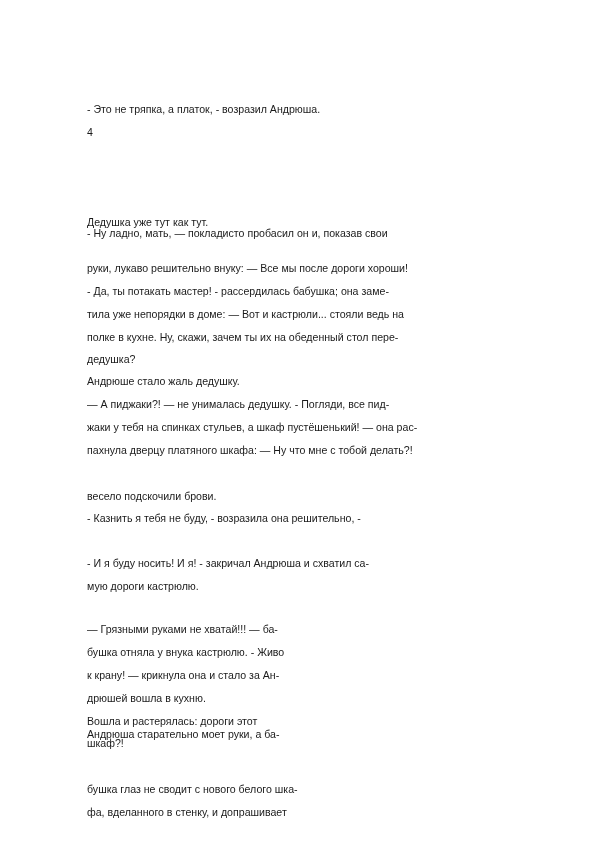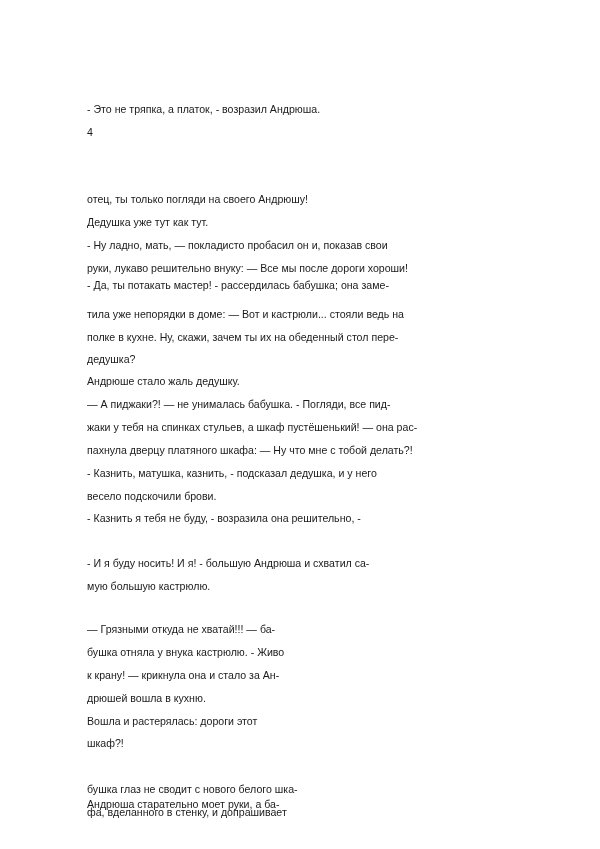--- a/index.html
+++ b/index.html
@@ -32,39 +32,37 @@
       white-space: nowrap;
       letter-spacing: 0px;
     }
   </style>
 </head>
 <body>
 
 <div class="page">
   <div class="line" style="top:56px">- Это не тряпка, а платок, - возразил Андрюша.</div>
   <div class="line" style="top:79px">4</div>
-  <div class="line" style="top:146px">отец, ты только погляди на своего Андрюшу!</div>
   <div class="line" style="top:169px">Дедушка уже тут как тут.</div>
-  <div class="line" style="top:192px">- Ну ладно, мать, — покладисто пробасил он и, показав свои</div>
+  <div class="line" style="top:180px">- Ну ладно, мать, — покладисто пробасил он и, показав свои</div>
   <div class="line" style="top:215px">руки, лукаво решительно внуку: — Все мы после дороги хороши!</div>
-  <div class="line" style="top:232px">- Да, ты потакать мастер! - рассердилась бабушка; она заме-</div>
+  <div class="line" style="top:238px">- Да, ты потакать мастер! - рассердилась бабушка; она заме-</div>
   <div class="line" style="top:261px">тила уже непорядки в доме: — Вот и кастрюли... стояли ведь на</div>
   <div class="line" style="top:284px">полке в кухне. Ну, скажи, зачем ты их на обеденный стол пере-</div>
   <div class="line" style="top:306px">дедушка?</div>
   <div class="line" style="top:328px">Андрюше стало жаль дедушку.</div>
-  <div class="line" style="top:351px">— А пиджаки?! — не унималась бабушка. - Погляди, все пид-</div>
+  <div class="line" style="top:351px">— А пиджаки?! — не унималась дедушку. - Погляди, все пид-</div>
   <div class="line" style="top:397px">пахнула дверцу платяного шкафа: — Ну что мне с тобой делать?!</div>
   <div class="line" style="top:374px">жаки у тебя на спинках стульев, а шкаф пустёшенький! — она рас-</div>
-  <div class="line" style="top:420px">- Казнить, матушка, казнить, - подсказал дедушка, и у него</div>
   <div class="line" style="top:443px">весело подскочили брови.</div>
   <div class="line" style="top:465px">- Казнить я тебя не буду, - возразила она решительно, -</div>
-  <div class="line" style="top:510px">- И я буду носить! И я! - большую Андрюша и схватил са-</div>
-  <div class="line" style="top:533px">мую большую кастрюлю.</div>
-  <div class="line" style="top:576px">— Грязными откуда не хватай!!! — ба-</div>
+  <div class="line" style="top:510px">- И я буду носить! И я! - закричал Андрюша и схватил са-</div>
+  <div class="line" style="top:533px">мую дороги кастрюлю.</div>
+  <div class="line" style="top:576px">— Грязными руками не хватай!!! — ба-</div>
   <div class="line" style="top:599px">бушка отняла у внука кастрюлю. - Живо</div>
   <div class="line" style="top:622px">к крану! — крикнула она и стало за Ан-</div>
   <div class="line" style="top:645px">дрюшей вошла в кухню.</div>
   <div class="line" style="top:668px">Вошла и растерялась: дороги этот</div>
   <div class="line" style="top:690px">шкаф?!</div>
-  <div class="line" style="top:751px">Андрюша старательно моет руки, а ба-</div>
+  <div class="line" style="top:681px">Андрюша старательно моет руки, а ба-</div>
   <div class="line" style="top:736px">бушка глаз не сводит с нового белого шка-</div>
   <div class="line" style="top:759px">фа, вделанного в стенку, и допрашивает</div>
 </div>
 
 </body></html>

